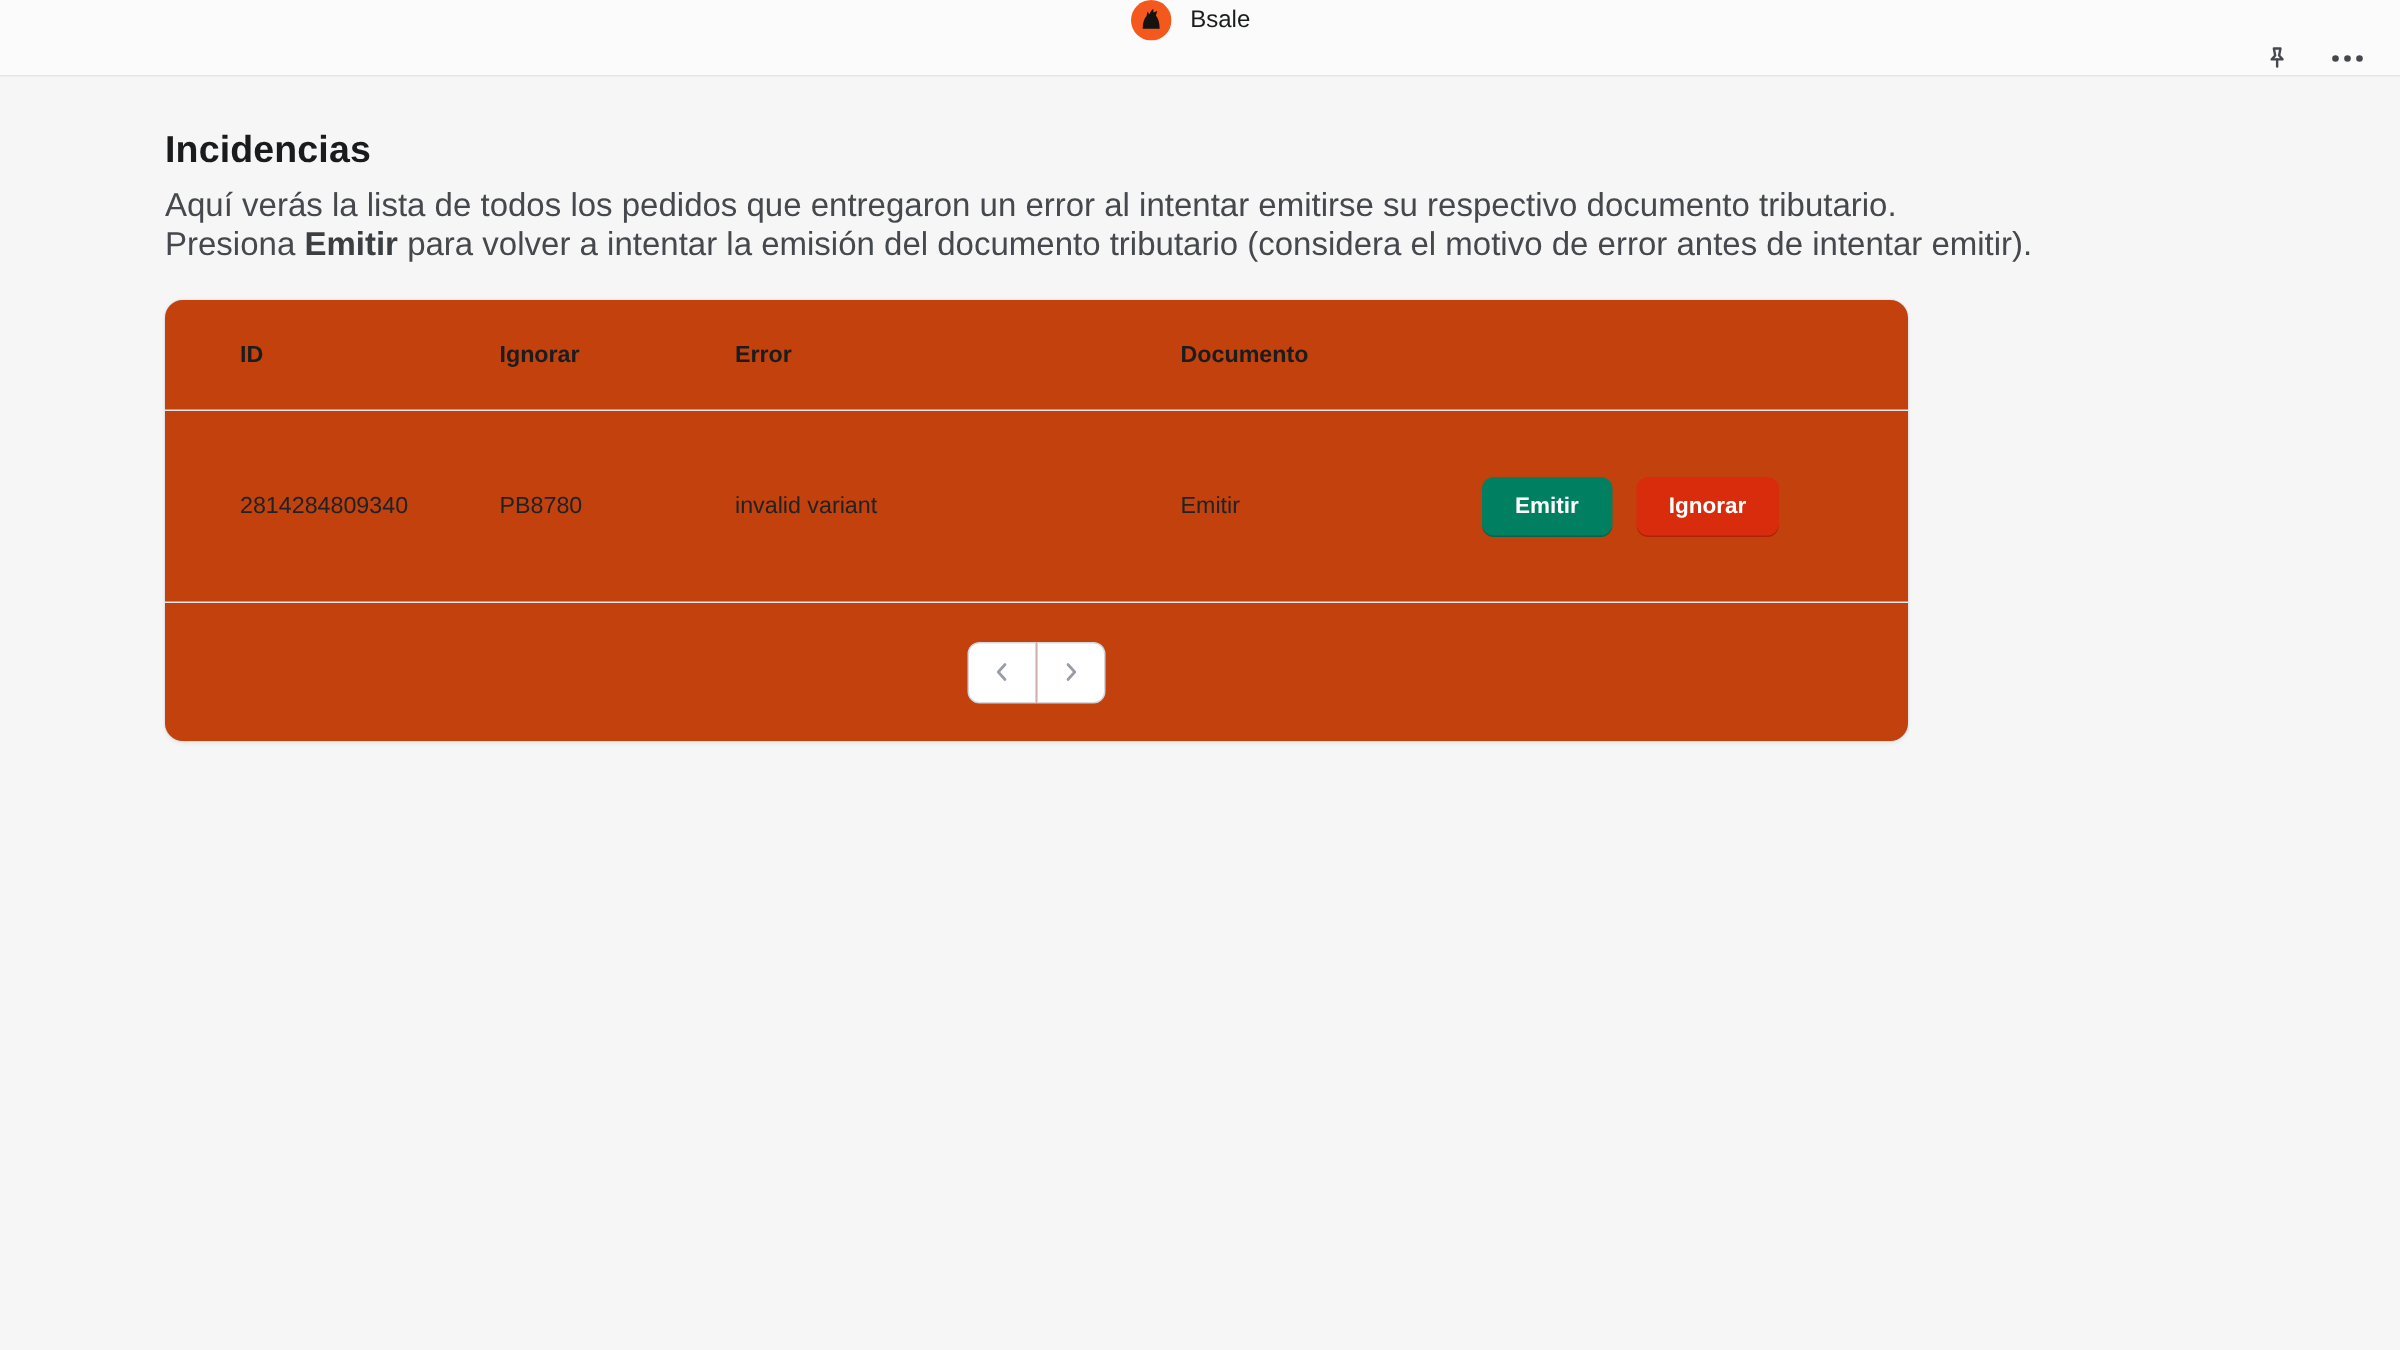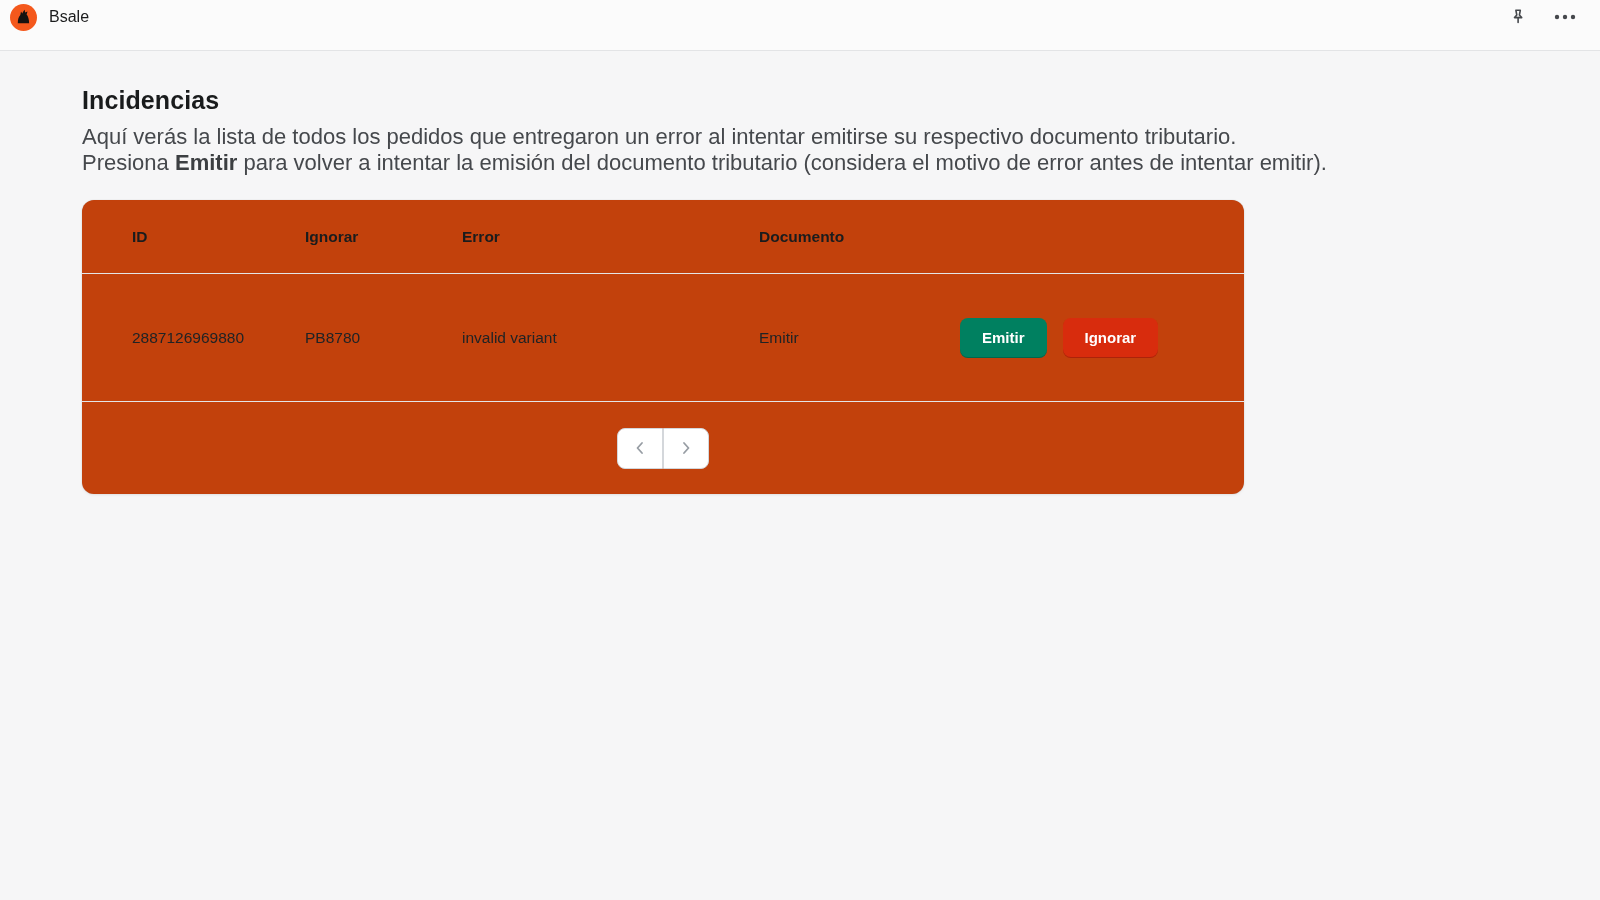--- a/index.html
+++ b/index.html
@@ -12,34 +12,35 @@
   }
 
   
   .topbar {
     height: 51px;
     background: #fbfbfb;
     border-bottom: 1px solid #e3e4e6;
     display: flex;
     align-items: center;
     padding: 0 22px 16px 10px;
+    flex-direction: column;
   }
   .topbar-left { display: flex; align-items: center; gap: 12px; }
   .app-logo { width: 27px; height: 27px; display: block; }
   .app-name { font-size: 16px; color: #1b1c1d; }
   .topbar-right { margin-left: auto; display: flex; align-items: center; gap: 22px; }
   .icon-btn {
     background: none; border: none; cursor: pointer;
     display: flex; align-items: center; justify-content: center;
     padding: 2px;
   }
   .icon-btn svg { display: block; }
 
   
-  .content { padding: 35px 0 0 82px; width: 1367px; }
+  .content { padding: 35px 0 0 110px; width: 1367px; }
   .page-title { font-size: 25px; font-weight: 700; color: #191b1c; letter-spacing: .1px; }
   .page-intro { margin-top: 9px; font-size: 22px; line-height: 25.5px; color: #45484c; }
   .page-intro b { font-weight: 700; color: #3c3f42; }
 
   
   .card {
     margin-top: 25px;
     width: 1162px;
     background: #c2410c;
     border-radius: 12px;
@@ -122,21 +123,21 @@
 
     <div class="tbl-row tbl-head">
       <div class="cell">ID</div>
       <div class="cell">Ignorar</div>
       <div class="cell">Error</div>
       <div class="cell">Documento</div>
       <div class="cell"></div>
     </div>
 
     <div class="tbl-row tbl-body">
-      <div class="cell">2887126969880</div>
+      <div class="cell">2814284809340</div>
       <div class="cell">PB8780</div>
       <div class="cell">invalid variant</div>
       <div class="cell">Emitir</div>
       <div class="actions">
         <button class="btn btn-emit">Emitir</button>
         <button class="btn btn-ignore">Ignorar</button>
       </div>
     </div>
 
     <div class="card-footer">

